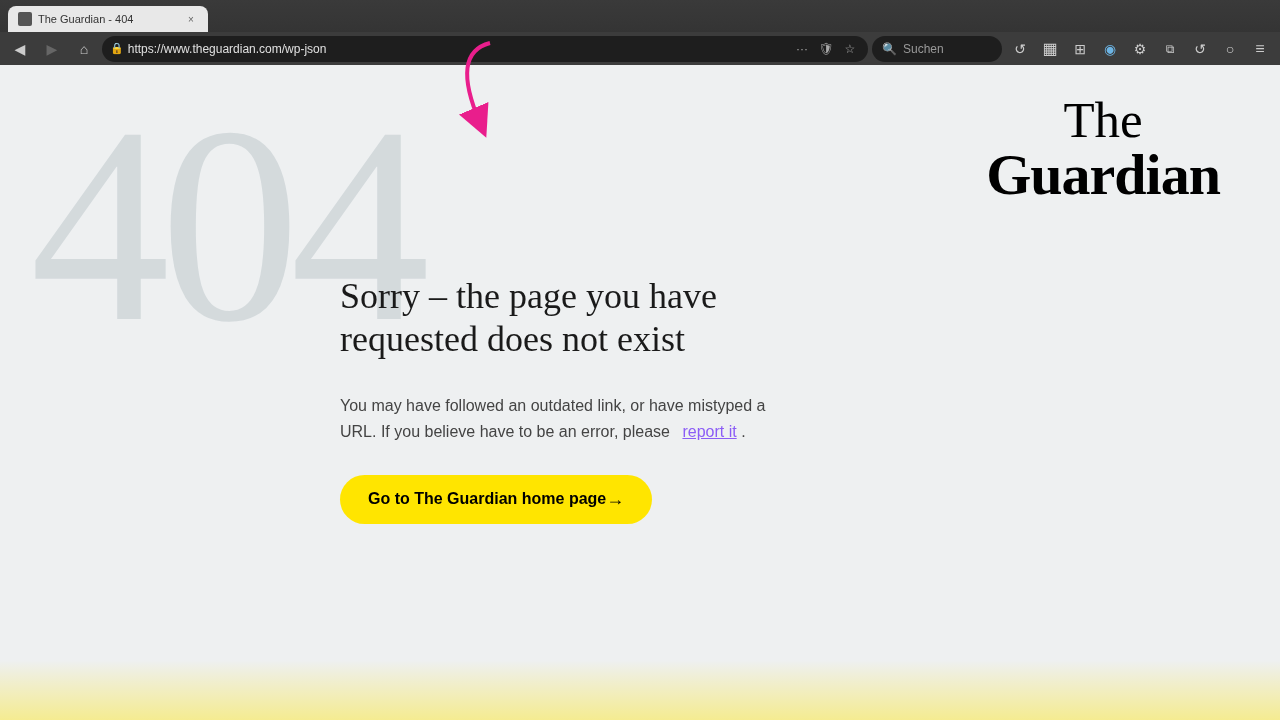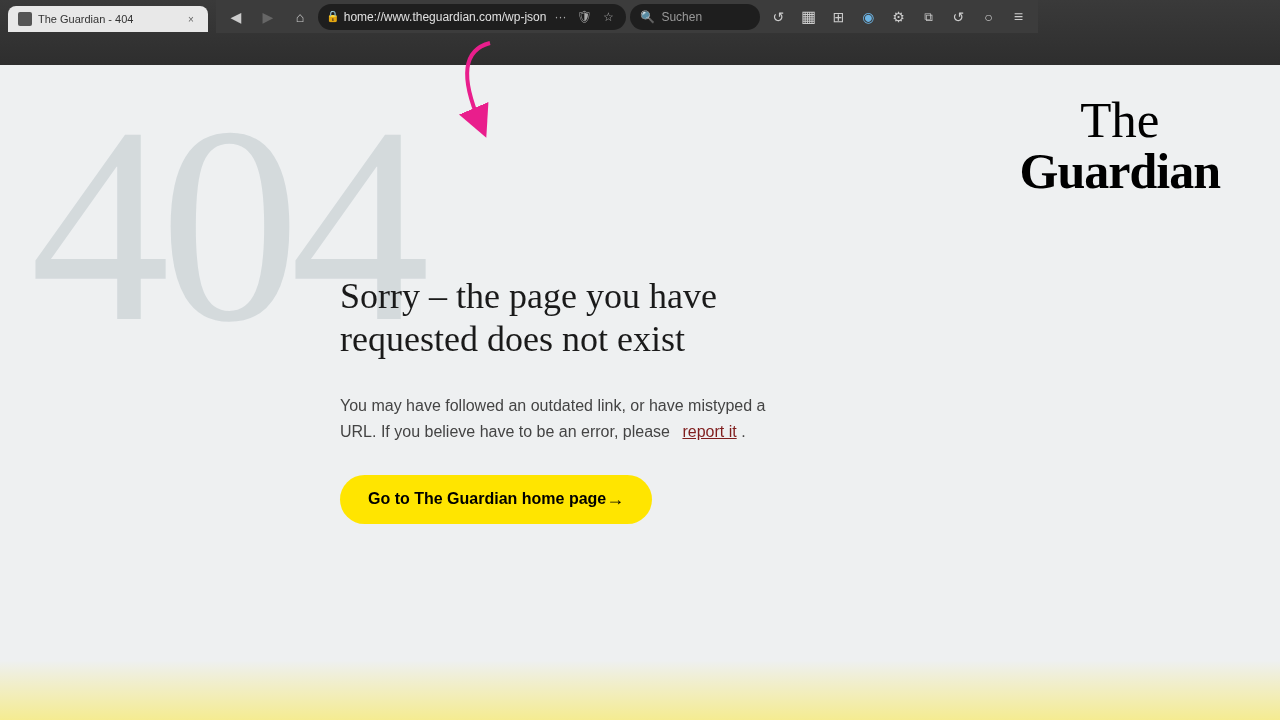--- a/index.html
+++ b/index.html
@@ -4,20 +4,21 @@
   <style>
     * { margin: 0; padding: 0; box-sizing: border-box; }
     body { width: 1280px; height: 720px; overflow: hidden; font-family: Arial, sans-serif; background: #fff; }
 
     
     .browser-chrome {
       width: 100%;
       height: 65px;
       background: linear-gradient(to bottom, #3a3a3a, #2e2e2e);
       display: flex;
+      flex-direction: column;
       position: relative;
     }
 
     .tab-bar {
       display: flex;
       align-items: flex-end;
       height: 32px;
       padding: 0 8px;
       gap: 2px;
     }
@@ -210,21 +211,21 @@
 
     .guardian-logo-text .the {
       font-size: 51px;
       font-weight: normal;
       display: block;
       text-align: center;
       letter-spacing: 0px;
     }
 
     .guardian-logo-text .guardian {
-      font-size: 50px;
+      font-size: 58px;
       font-weight: bold;
       display: block;
       letter-spacing: -1px;
     }
 
     .content-box {
       position: absolute;
       top: 210px;
       left: 340px;
       max-width: 440px;
@@ -240,21 +241,21 @@
     }
 
     .error-body {
       font-size: 16px;
       color: #444;
       line-height: 1.6;
       margin-bottom: 30px;
     }
 
     .error-body a {
-      color: #7f1d1d;
+      color: #8b5cf6;
       text-decoration: underline;
       padding-left: 8px;
     }
 
     .home-btn {
       display: inline-flex;
       align-items: center;
       background: #ffe500;
       color: #000;
       padding: 14px 28px;
@@ -294,21 +295,21 @@
     </div>
   </div>
 
   <div class="toolbar">
     <div class="nav-btn">◀</div>
     <div class="nav-btn disabled">▶</div>
     <div class="nav-btn">⌂</div>
 
     <div class="address-bar-container">
       <span class="lock-icon">🔒</span>
-      <span class="address-text">home://www.theguardian.com/wp-json</span>
+      <span class="address-text">https://www.theguardian.com/wp-json</span>
       <div class="address-icons">
         <div class="addr-icon">···</div>
         <div class="addr-icon">🛡</div>
         <div class="addr-icon">☆</div>
       </div>
     </div>
 
     <div class="search-bar">
       <span style="color:#aaa;font-size:12px;">🔍</span>
       <input type="text" placeholder="Suchen" style="">

